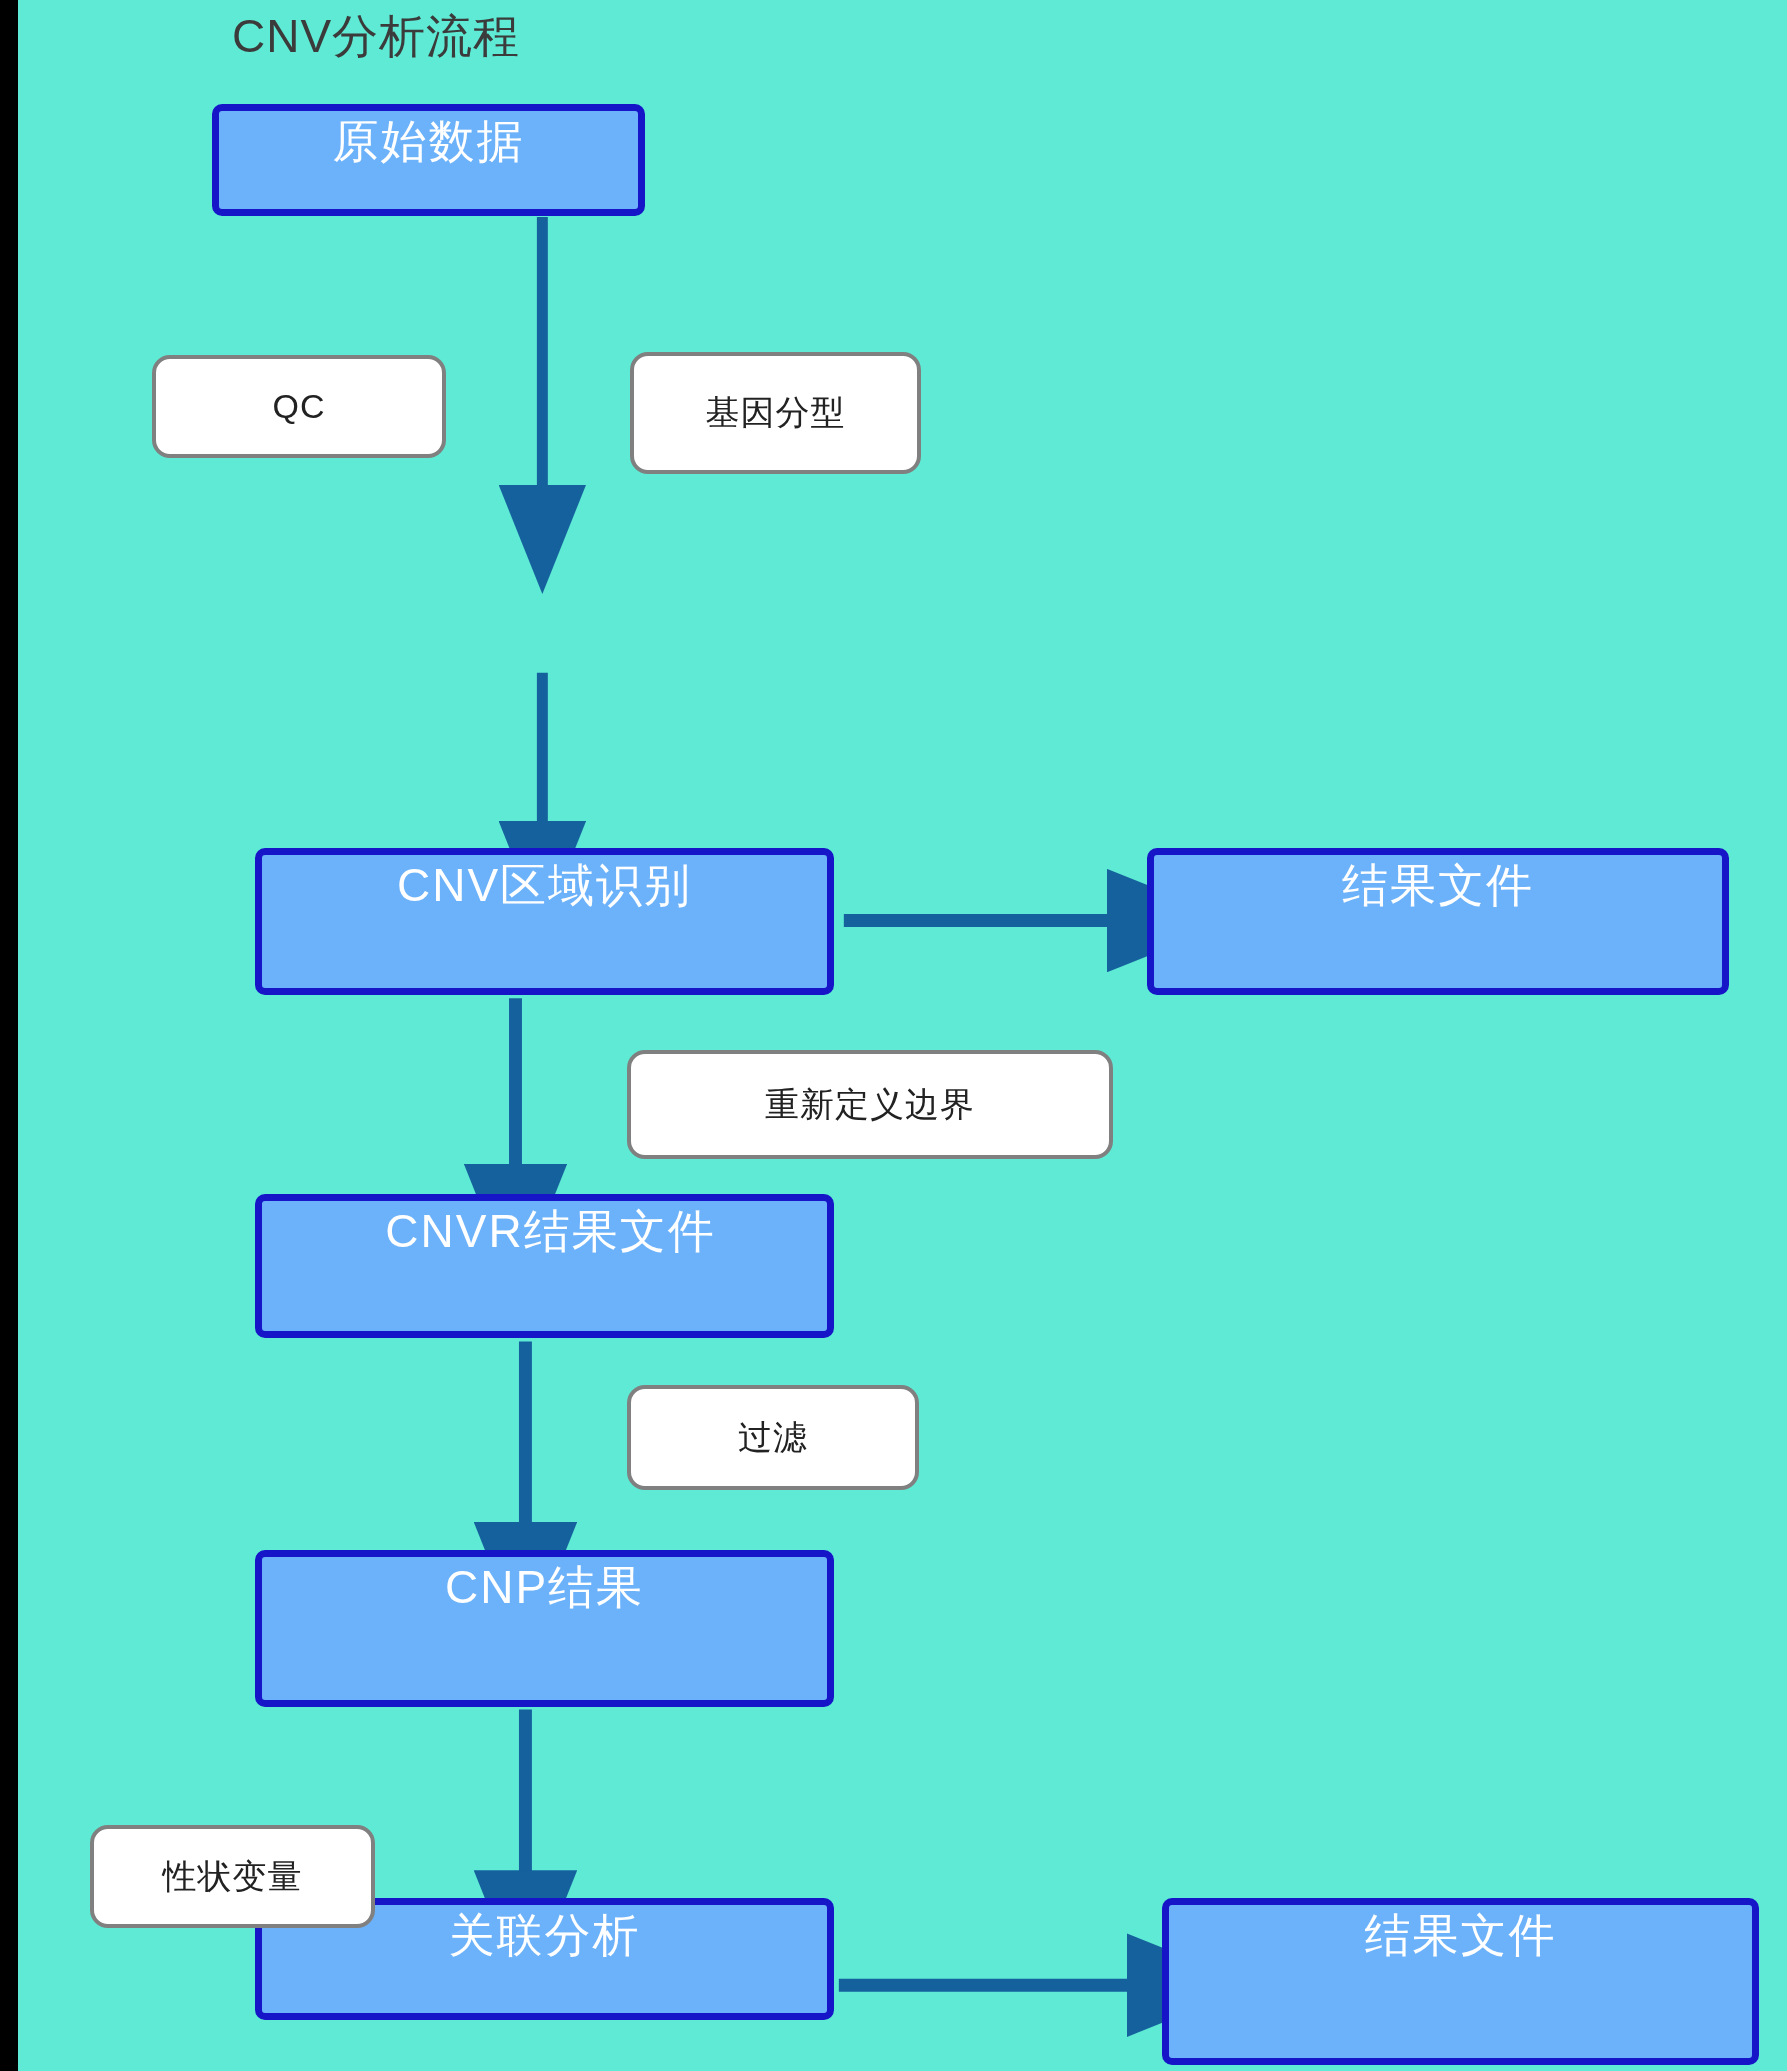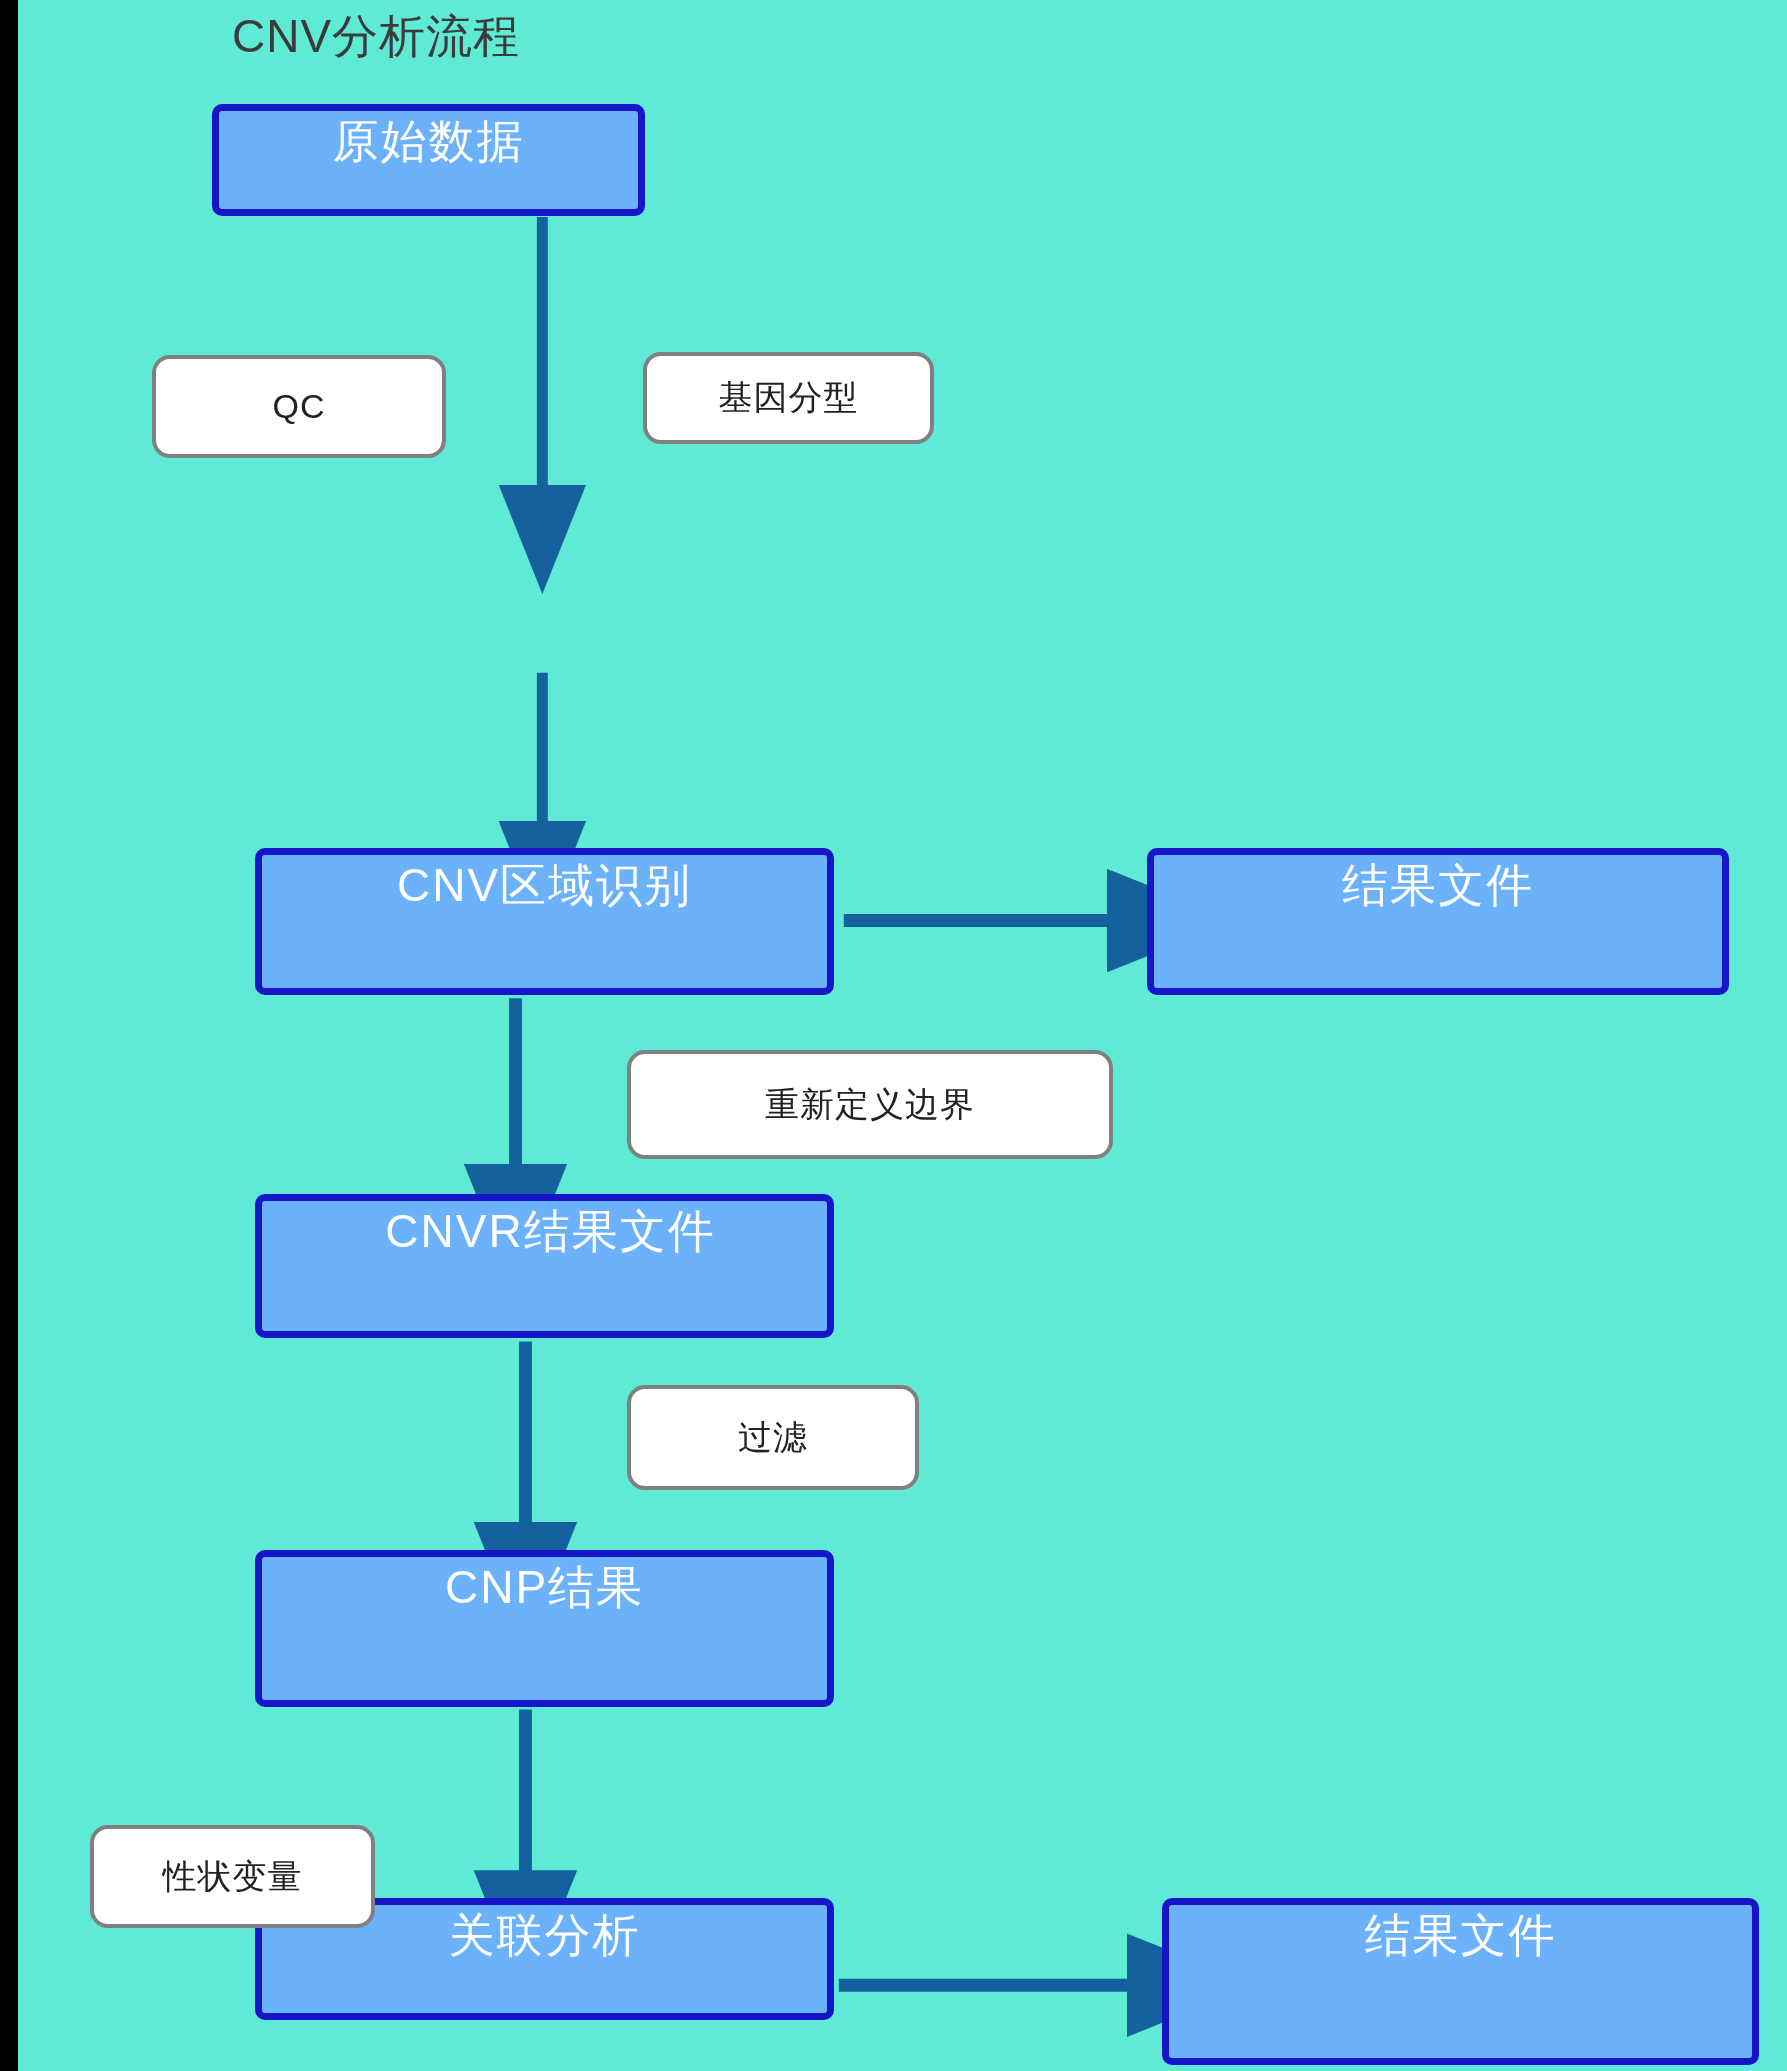--- a/index.html
+++ b/index.html
@@ -117,21 +117,21 @@
   </div>
 
   <div class="node" style="left:1144px; top:1898px; width:597px; height:167px;">
     <span>结果文件</span>
   </div>
 
   <div class="edge-label" style="left:134px; top:355px; width:294px; height:103px;">
     <span>QC</span>
   </div>
 
-  <div class="edge-label" style="left:625px; top:352px; width:291px; height:92px;">
+  <div class="edge-label" style="left:612px; top:352px; width:291px; height:122px;">
     <span>基因分型</span>
   </div>
 
   <div class="edge-label" style="left:609px; top:1050px; width:486px; height:109px;">
     <span>重新定义边界</span>
   </div>
 
   <div class="edge-label" style="left:609px; top:1385px; width:292px; height:105px;">
     <span>过滤</span>
   </div>

